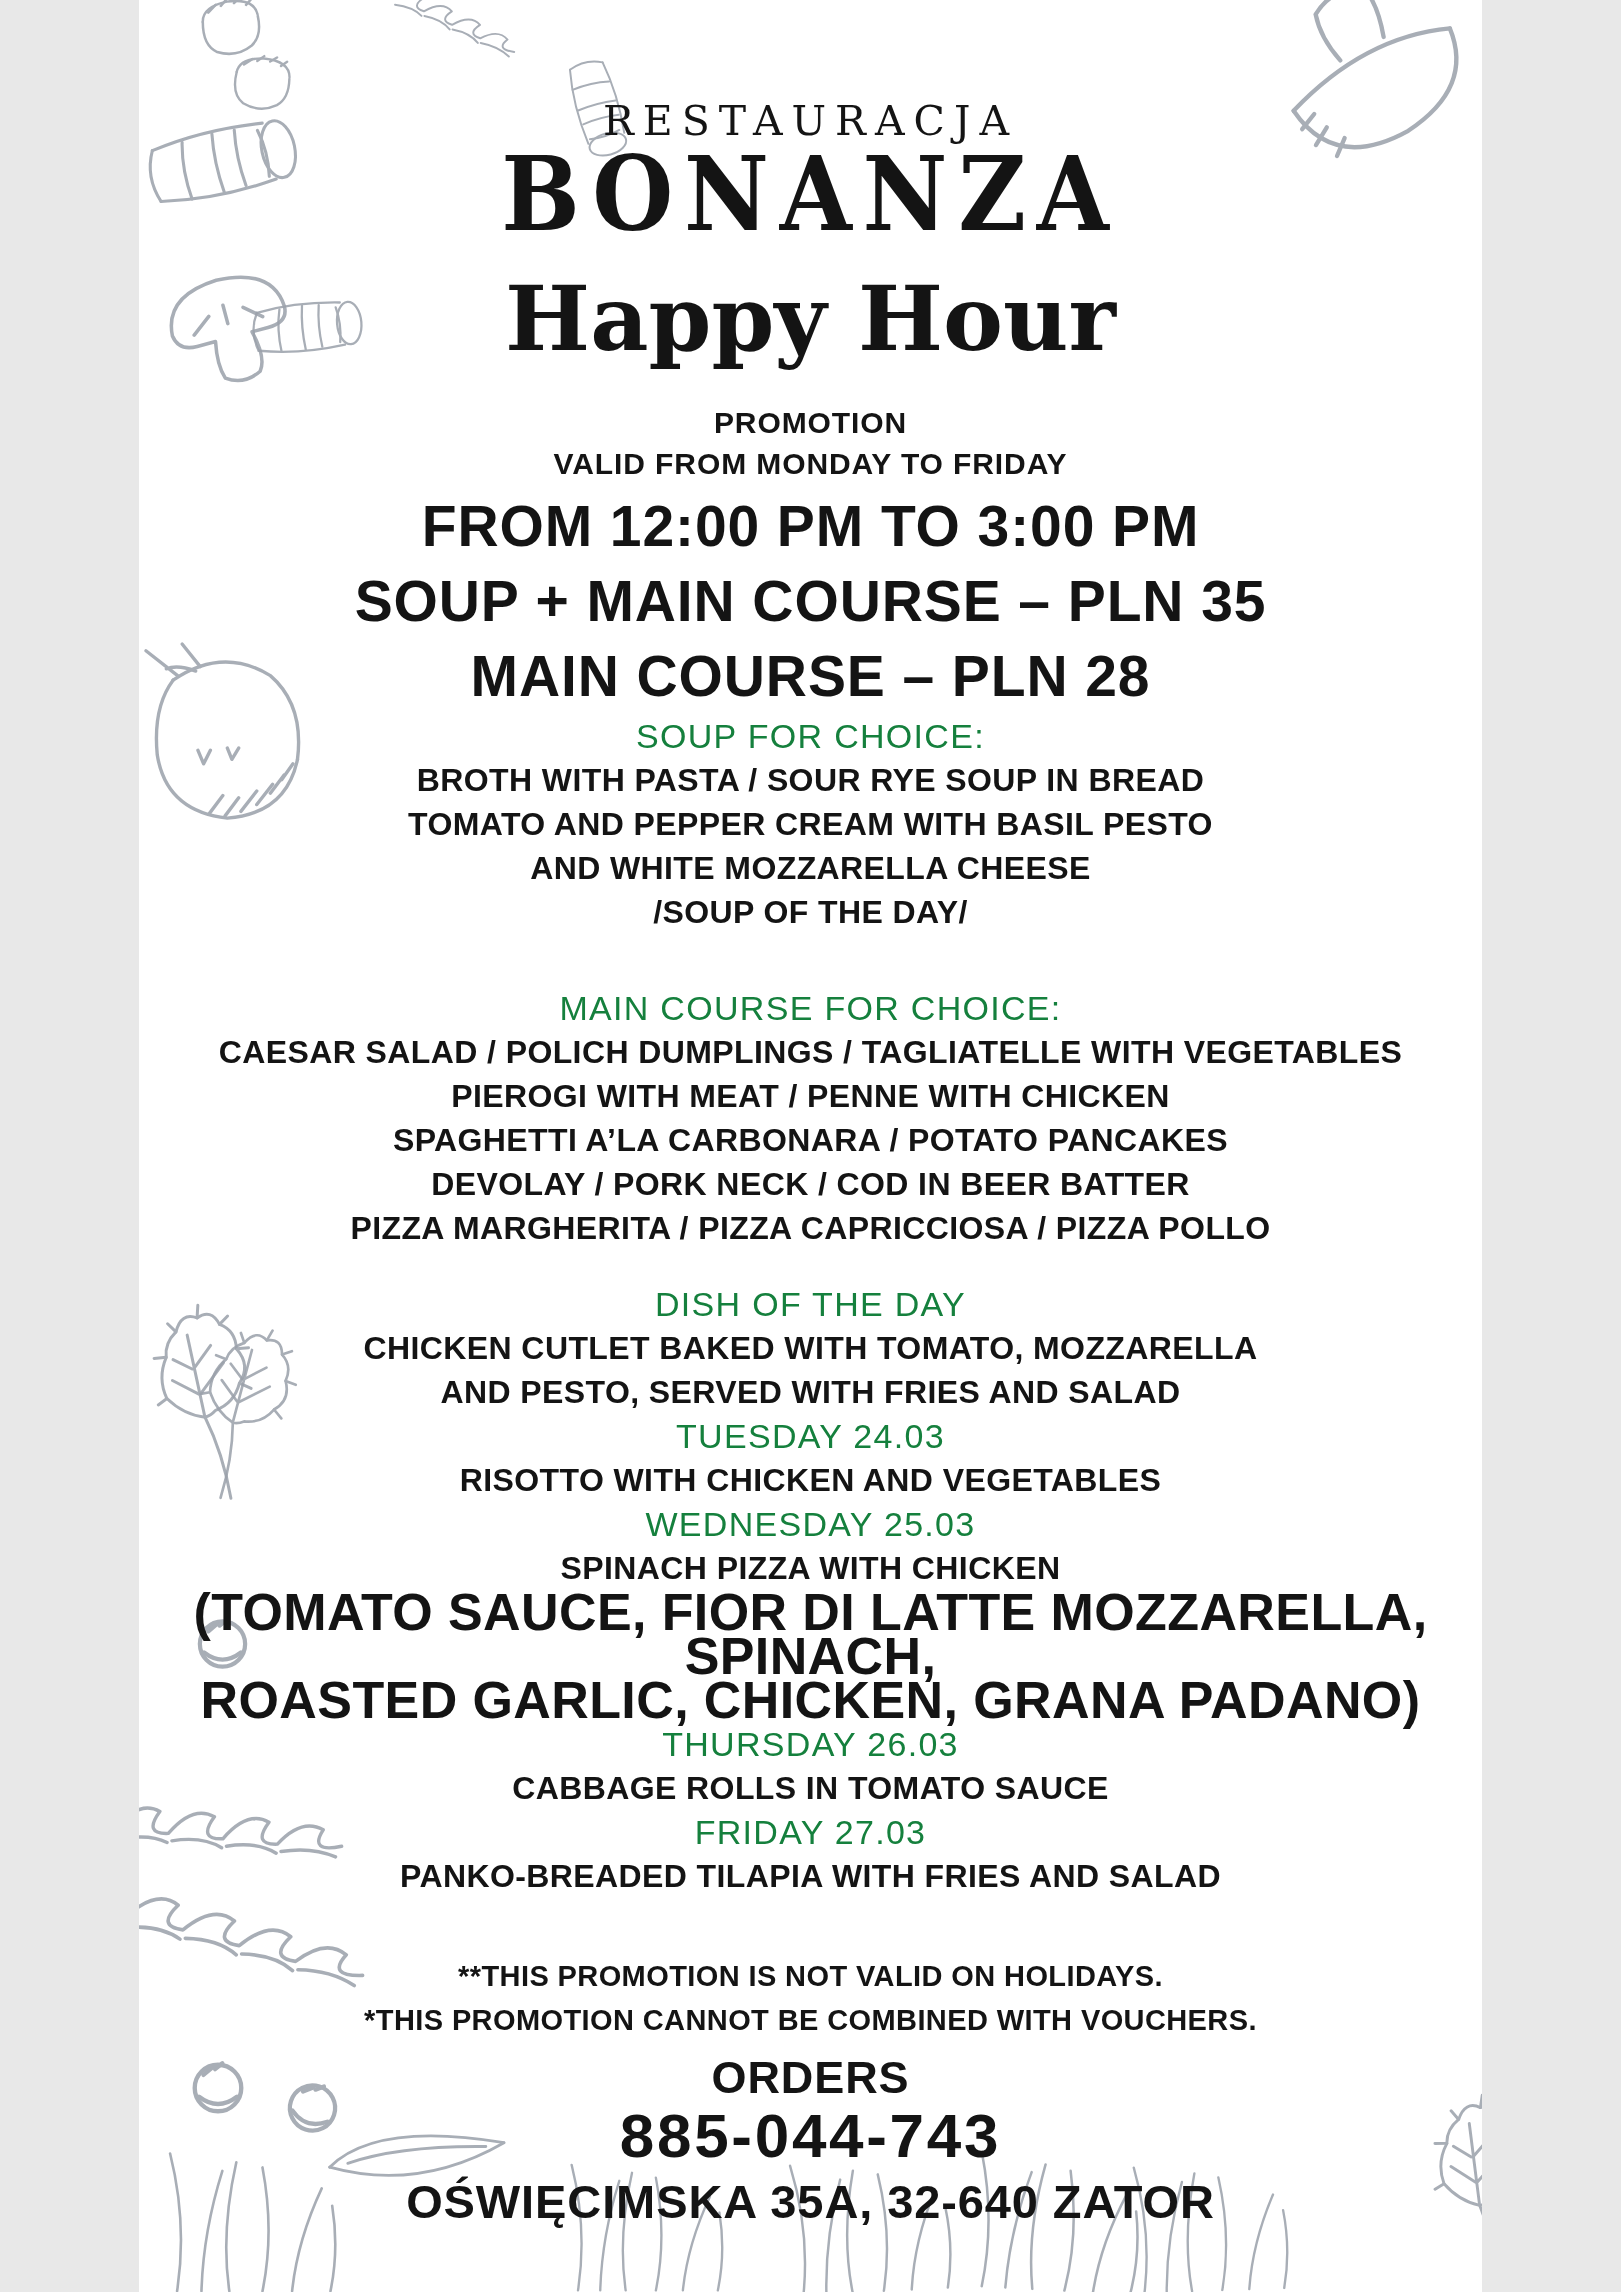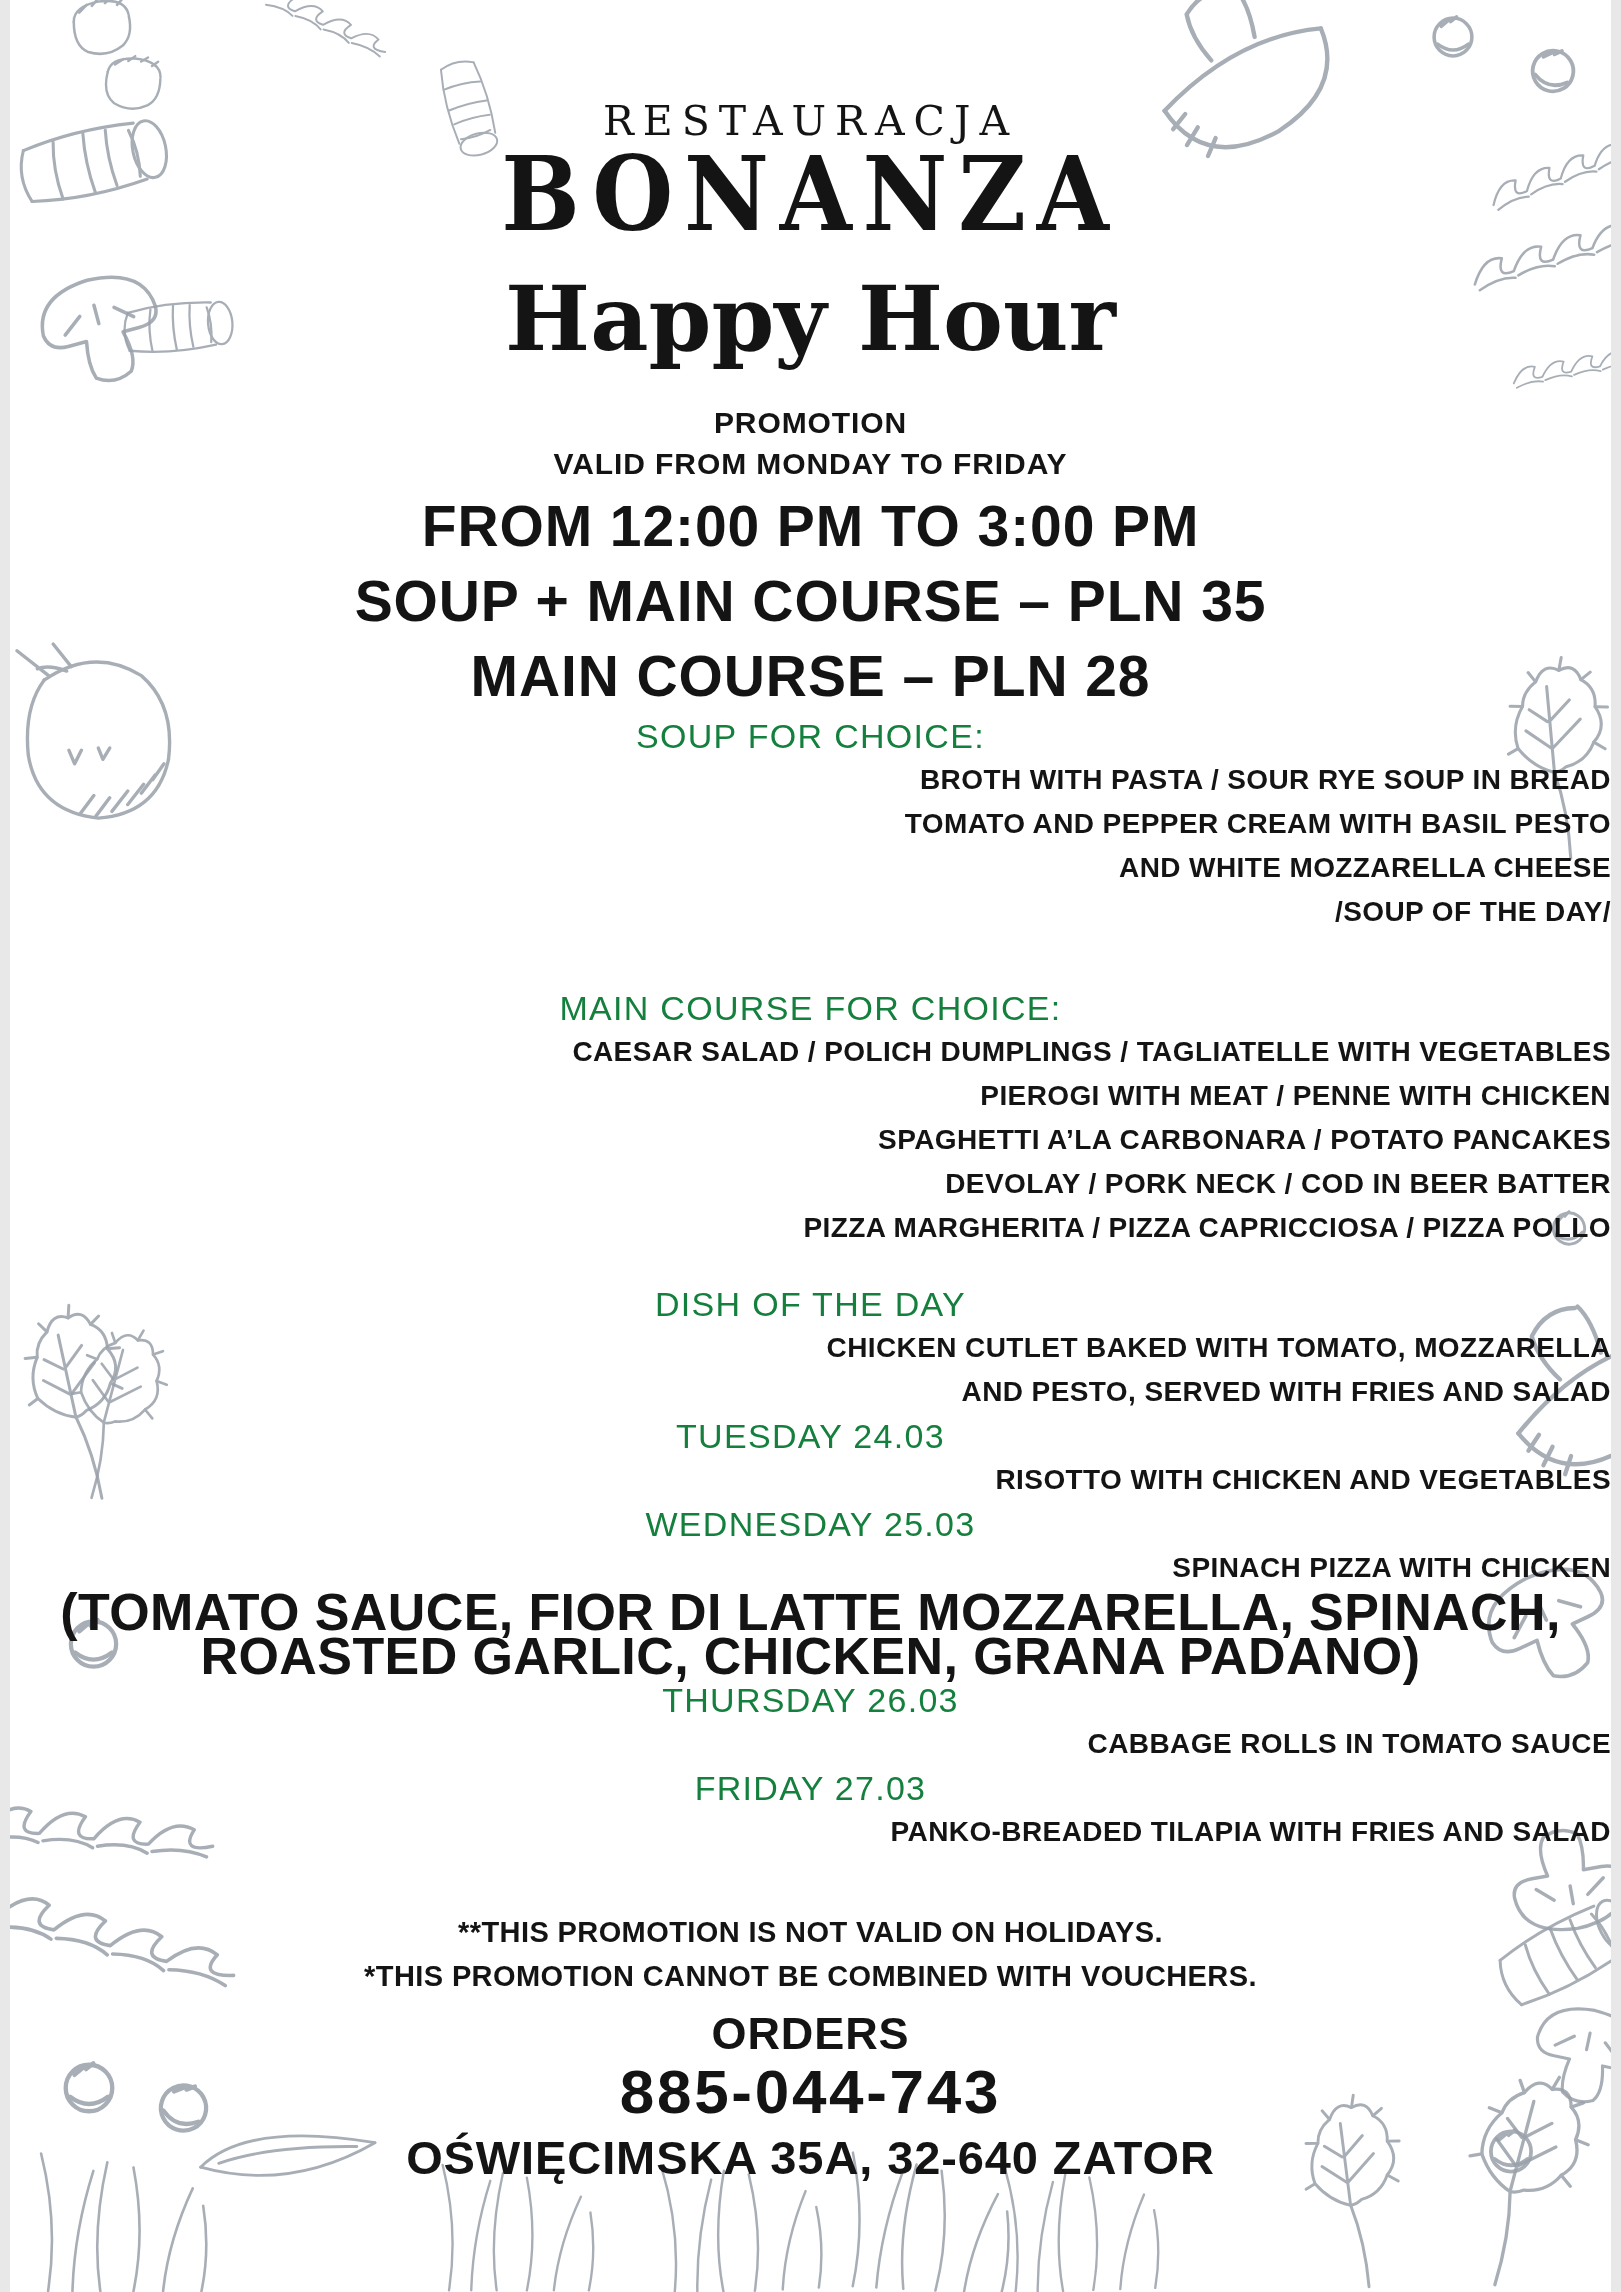--- a/index.html
+++ b/index.html
@@ -1,38 +1,38 @@
 <!DOCTYPE html>
 <html style="--ink: #141414; --sketch: #9aa0aa; --bg: #ffffff;font-size:14.3px"><head>
 <meta charset="utf-8">
 <style>
   :root{ --ink:#141414; --sketch:#9aa0aa; --bg:#ffffff; }
   html,body{margin:0;padding:0;background:#e8e8e8;}
   .page{
-    position:relative;width:1601px;height:2293px;margin:0 auto;
+    position:relative;width:1343px;height:2293px;margin:0 auto;
     background:var(--bg,#fff);overflow:hidden;
     font-family:"Liberation Sans",sans-serif;color:var(--ink,#141414);
   }
   
   .deco{
     position:absolute;z-index:1;
     stroke:var(--sketch,#9aa0aa);fill:none;stroke-width:3;
     stroke-linecap:round;stroke-linejoin:round;opacity:.85;
   }
   
   .content{position:relative;z-index:2;text-align:center;padding-top:99px;}
   .brand-label{font-family:"DejaVu Serif",serif;font-size:41px;font-weight:400;letter-spacing:9px;line-height:1.1;}
   .brand-name{font-family:"DejaVu Serif",serif;font-size:93px;font-weight:700;letter-spacing:10.7px;line-height:1;margin-top:3.6px;transform:scale(1,1.1);}
   .brand-title{font-family:"DejaVu Serif",serif;font-size:90px;font-weight:700;line-height:1;margin-top:32px;}
   .promo{margin-top:39px;}
   .promo-small{font-size:30px;font-weight:700;line-height:41px;letter-spacing:0.9px;}
   .promo-bigs{margin-top:5.4px;}
   .promo-big{font-size:57px;font-weight:700;line-height:75px;letter-spacing:0.9px;}
   .l-light{font-size:34px;font-weight:400;line-height:44px;letter-spacing:1.3px;color:#15803d;}
-  .l-bold{font-size:28px;font-weight:700;line-height:44px;letter-spacing:0.4px;text-align:right;}
+  .l-bold{font-size:32px;font-weight:700;line-height:44px;letter-spacing:0.4px;}
   .l-boldxl{font-size:52px;font-weight:700;line-height:44px;letter-spacing:0.4px;}
   .soups{margin-top:0;}
   .mains{margin-top:52px;}
   .dod{margin-top:32px;}
   .notes{margin-top:56px;}
   .note-line{font-size:29px;font-weight:700;line-height:44px;letter-spacing:0.4px;}
   .contact{margin-top:7.2px;}
   .contact-heading{font-size:45px;font-weight:700;line-height:57px;letter-spacing:0.9px;}
   .contact-phone{font-size:62px;font-weight:700;line-height:59px;letter-spacing:2.7px;}
   .contact-address{font-size:47px;font-weight:700;line-height:59px;letter-spacing:0.9px;margin-top:7.2px;}

